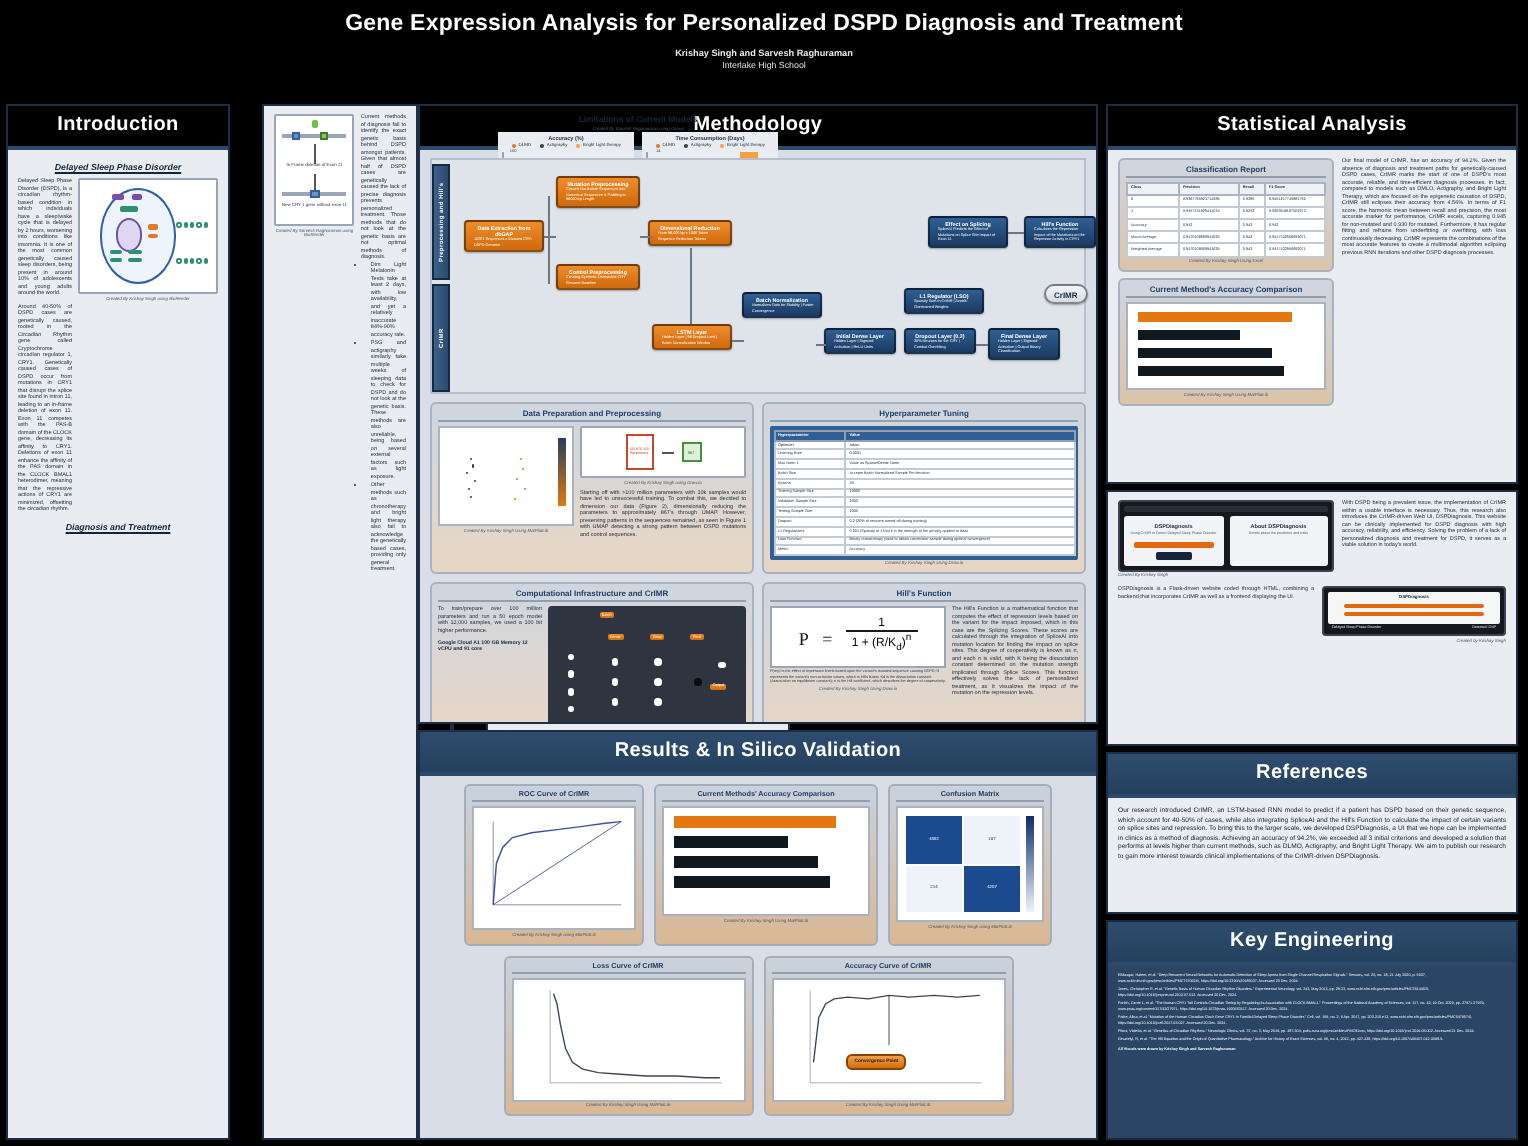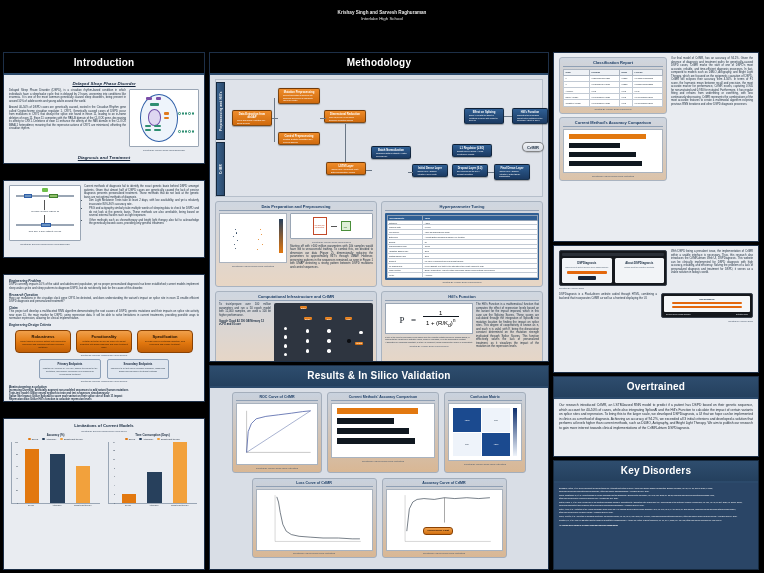--- a/index.html
+++ b/index.html
@@ -12,21 +12,21 @@
   .poster { position: relative; width: 764px; height: 573px; background: #000000; }
 
   
   .title-bar { width: 764px; padding: 6px 40px 4px; text-align: center; background: #000; }
   .title-main { color: #ffffff; font-size: 11.5px; font-weight: bold; line-height: 13.5px; letter-spacing: .1px; }
   .authors { color: #e8e8e8; font-size: 4.6px; font-weight: bold; margin-top: 4px; line-height: 6px; }
   .school { color: #e0e0e0; font-size: 4.4px; line-height: 6px; }
 
   
   .cols { position: absolute; top: 52px; left: 0; width: 764px; height: 521px; display: flex; gap: 4px; padding: 0 3px 3px; }
-  .col-left  { width: 202px; display: flex; flex-direction: column; gap: 16px; }
+  .col-left  { width: 202px; display: flex; gap: 16px; }
   .col-mid   { width: 340px; display: flex; flex-direction: column; gap: 3px; }
   .col-right { width: 206px; display: flex; flex-direction: column; gap: 3px; }
 
   .panel { background: #e9ecf1; border: 1px solid #1d2f47; display: flex; flex-direction: column; overflow: hidden; }
   .panel.mid { background: #d9dee6; }
   .sec-head {
     background: #000000; color: #fff; text-align: center;
     font-size: 10px; font-weight: bold; padding: 4px 0 5px; letter-spacing: .2px;
     border-bottom: 2px solid #2c4a6b;
   }
@@ -167,20 +167,21 @@
   .panel.dark .sec-body { color:#fff; }
 
   .concl { font-size:3.3px; line-height:4.5px; color:#16212c; text-align:justify; }
 </style>
 </head>
 <body>
 
 <div class="poster">
 
   <div class="title-bar">
+    <div class="title-main">Gene Expression Analysis for Personalized DSPD Diagnosis and Treatment</div>
     <div class="authors">Krishay Singh and Sarvesh Raghuraman</div>
     <div class="school">Interlake High School</div>
   </div>
 
   <div class="cols">
 
     <div class="col-left">
 
       <div class="panel" style="flex:0 0 112px;">
         <div class="sec-head">Introduction</div>
@@ -688,20 +689,21 @@
             </div>
           </div>
 
         </div>
       </div>
     </div>
 
     <div class="col-right">
 
       <div class="panel" style="flex:0 0 190px;">
+        <div class="sec-head">Statistical Analysis</div>
         <div class="sec-body" style="display:flex; gap:4px;">
 
           <div style="width:108px;">
             <div class="classbox">
               <div class="sp-head">Classification Report</div>
               <table class="reptbl">
                 <thead>
                     <tr>
                   <th>Class</th>
                   <th>Precision</th>
@@ -805,28 +807,28 @@
                   <span style="font-size:1.8px; color:#e9edf2;">Detected: DSP</span>
                 </div>
               </div>
               <div class="cap" style="text-align:right;">Created by Krishay Singh</div>
             </div>
           </div>
         </div>
       </div>
 
       <div class="panel" style="flex:1;">
-        <div class="sec-head blue">Overtrained</div>
+        <div class="sec-head blue">References</div>
         <div class="sec-body">
           <div class="concl">Our research introduced CrIMR, an LSTM-based RNN model to predict if a patient has DSPD based on their genetic sequence, which account for 40-50% of cases, while also integrating SpliceAI and the Hill's Function to calculate the impact of certain variants on splice sites and repression. To bring this to the larger scale, we developed DSPDiagnosis, a UI that we hope can be implemented in clinics as a method of diagnosis. Achieving an accuracy of 94.2%, we exceeded all 3 initial criterions and developed a solution that performs at levels higher than current methods, such as DLMO, Actigraphy, and Bright Light Therapy. We aim to publish our research to gain more interest towards clinical implementations of the CrIMR-driven DSPDiagnosis.</div>
         </div>
       </div>
 
       <div class="panel dark" style="flex:0 0 110px;">
-        <div class="sec-head blue">Key Disorders</div>
+        <div class="sec-head blue">Key Engineering</div>
         <div class="sec-body refs">
           <p>ElMasgar, Hatem, et al. "Deep Recurrent Neural Networks for Automatic Detection of Sleep Apnea from Single Channel Respiration Signals." Sensors, vol. 20, no. 18, 21 July 2020, p. 5037, www.ncbi.nlm.nih.gov/pmc/articles/PMC7570626/, https://doi.org/10.3390/s20185037. Accessed 20 Dec. 2024.</p>
           <p>Jones, Christopher R, et al. "Genetic Basis of Human Circadian Rhythm Disorders." Experimental Neurology, vol. 243, May 2013, pp. 28-33, www.ncbi.nlm.nih.gov/pmc/articles/PMC3514403/, https://doi.org/10.1016/j.expneurol.2012.07.012. Accessed 20 Dec. 2024.</p>
           <p>Partch, Carrie L, et al. "The Human CRY1 Tail Controls Circadian Timing by Regulating Its Association with CLOCK:BMAL1." Proceedings of the National Academy of Sciences, vol. 117, no. 42, 19 Oct. 2020, pp. 27971-27979, www.pnas.org/content/117/42/27971, https://doi.org/10.1073/pnas.1920653117. Accessed 20 Dec. 2024.</p>
           <p>Patke, Alina, et al. "Mutation of the Human Circadian Clock Gene CRY1 in Familial Delayed Sleep Phase Disorder." Cell, vol. 169, no. 2, 6 Apr. 2017, pp. 203-215.e13, www.ncbi.nlm.nih.gov/pmc/articles/PMC5479574/, https://doi.org/10.1016/j.cell.2017.03.027. Accessed 20 Dec. 2024.</p>
           <p>Pilorz, Violetta, et al. "Genetics of Circadian Rhythms." Neurologic Clinics, vol. 37, no. 3, May 2019, pp. 487-504, pubs.rsna.org/pmc/articles/PMC81xxx, https://doi.org/10.1016/j.ncl.2019.05.002. Accessed 21 Dec. 2024.</p>
           <p>Gesztelyi, R, et al. "The Hill Equation and the Origin of Quantitative Pharmacology." Archive for History of Exact Sciences, vol. 66, no. 4, 2012, pp. 427-438, https://doi.org/10.1007/s00407-012-0098-5.</p>
           <p style="font-weight:bold;">All Visuals were drawn by Krishay Singh and Sarvesh Raghuraman</p>
         </div>
       </div>

